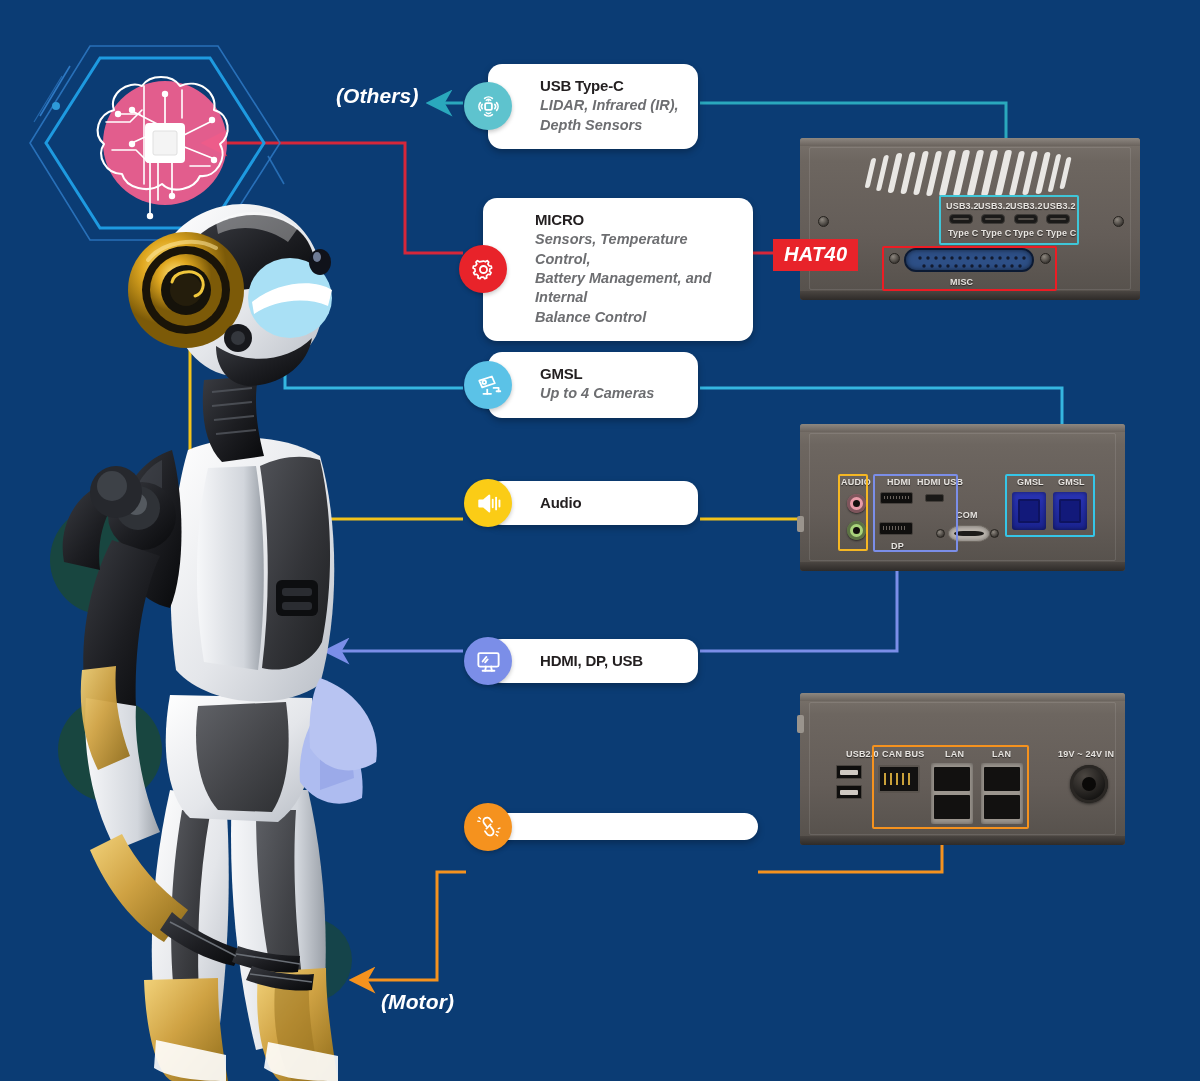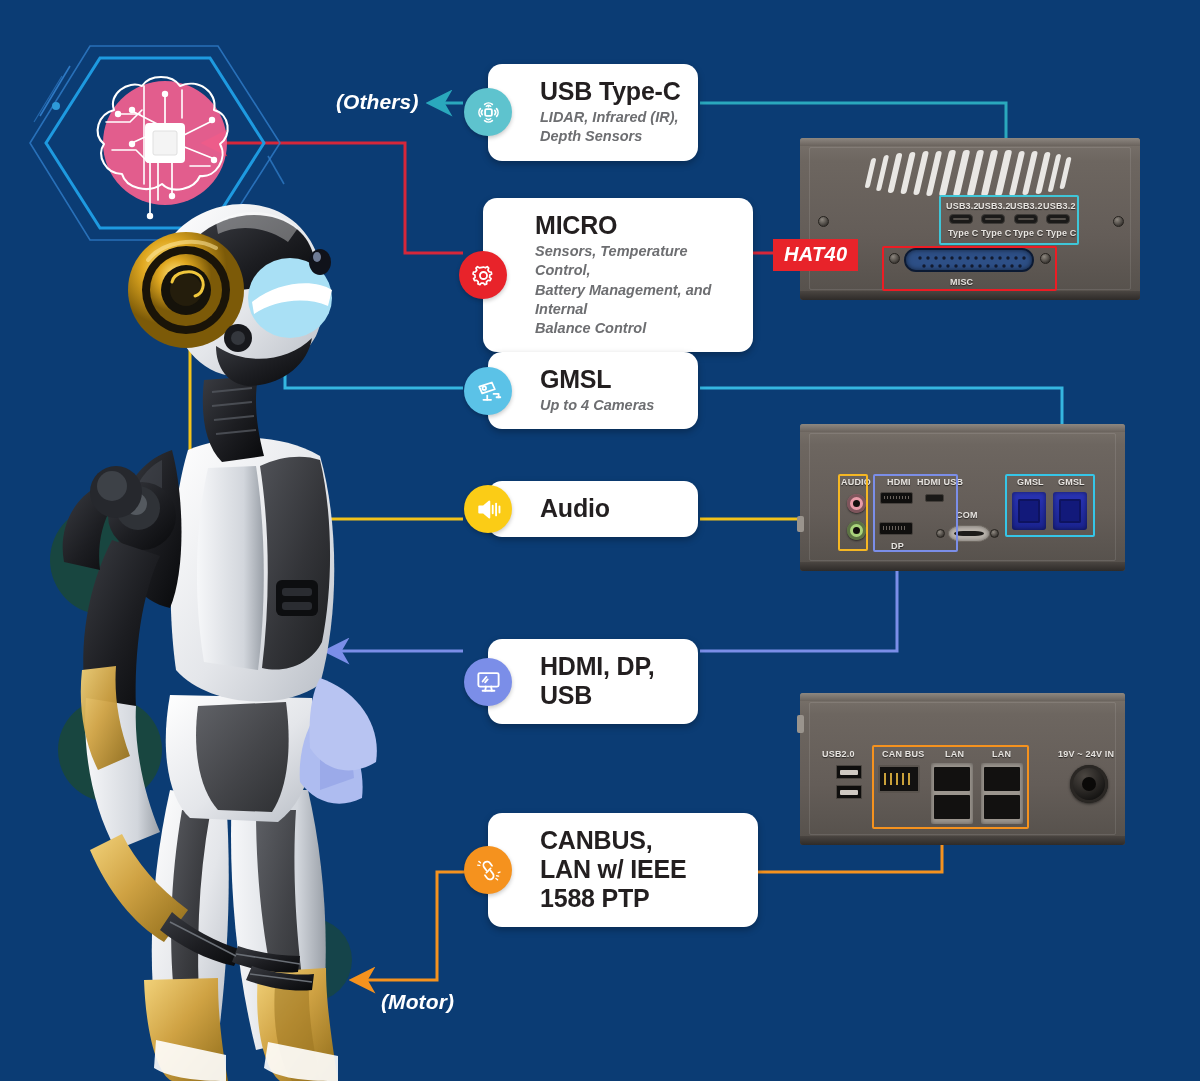--- a/index.html
+++ b/index.html
@@ -24,21 +24,21 @@
   
   .card {
     position: absolute;
     background: #ffffff;
     border-radius: 14px;
     box-shadow: 0 3px 7px rgba(0,0,0,0.28);
     z-index: 6;
     padding: 13px 16px 14px 52px;
   }
   .card .title {
-    font-size: 25px; font-weight: bold; color: #231f20;
+    font-size: 15px; font-weight: bold; color: #231f20;
     line-height: 1.16; letter-spacing: -0.2px; white-space: pre-line;
   }
   .card .sub {
     font-size: 14.5px; font-style: italic; color: #6d6e71;
     line-height: 1.33; margin-top: 2px; white-space: pre-line; font-weight: bold;
   }
   .badge {
     position: absolute; left: -24px; top: 50%; transform: translateY(-50%);
     width: 48px; height: 48px; border-radius: 50%;
     display: flex; align-items: center; justify-content: center;
@@ -486,21 +486,21 @@
 
     <div style="position:absolute; left:-3px; top:92px; width:7px; height:16px; background:#9a948d; border-radius:2px;"></div>
   </div>
 
   <div class="device" style="left:800px; top:693px; width:325px; height:152px;">
     <div class="dev-body"></div>
     <div class="dev-lip-top"></div>
     <div class="dev-lip-bot"></div>
     <div class="dev-inner"></div>
 
-    <div class="plabel" style="left:22px; top:56px;">USB2.0</div>
+    <div class="plabel" style="left:46px; top:56px;">USB2.0</div>
     <div class="usb2" style="left:36px; top:72px; width:26px; height:14px;"></div>
     <div class="usb2" style="left:36px; top:92px; width:26px; height:14px;"></div>
 
     <div class="plabel" style="left:82px; top:56px;">CAN BUS</div>
     <div class="canbus" style="left:78px; top:72px; width:42px; height:28px;"></div>
 
     <div class="plabel" style="left:145px; top:56px;">LAN</div>
     <div class="plabel" style="left:192px; top:56px;">LAN</div>
 
     <div class="lan" style="left:131px; top:70px; width:42px; height:61px;">
@@ -513,21 +513,21 @@
     </div>
 
     <div class="hl" style="left:72px; top:52px; width:157px; height:84px; border-color:#f5921e;"></div>
 
     <div class="plabel" style="left:258px; top:56px;">19V ~ 24V IN</div>
     <div class="dcin" style="left:270px; top:72px; width:38px; height:38px;"></div>
 
     <div style="position:absolute; left:-3px; top:22px; width:7px; height:18px; background:#9a948d; border-radius:2px;"></div>
   </div>
 
-  <div class="sidelabel" style="left:336px; top:90px;">(Others)</div>
+  <div class="sidelabel" style="left:336px; top:84px;">(Others)</div>
   <div class="sidelabel" style="left:381px; top:990px;">(Motor)</div>
 
   <div class="card" style="left:488px; top:64px; width:210px;">
     <div class="badge" style="background:#5ec3ce;">
       <svg viewBox="0 0 32 32" fill="none" stroke="#ffffff" stroke-width="2" stroke-linecap="round">
         <rect x="12" y="12" width="8" height="8" rx="1.6" stroke-width="2.2"></rect>
         <path d="M16 9.2 C16 9.2 16 9.2 16 9.2"></path>
         <path d="M13.4 8.6 A4 4 0 0 1 18.6 8.6" stroke-width="1.9"></path>
         <path d="M11.4 6.4 A7 7 0 0 1 20.6 6.4" stroke-width="1.9"></path>
         <path d="M13.4 23.4 A4 4 0 0 0 18.6 23.4" stroke-width="1.9"></path>
@@ -606,17 +606,15 @@
         <path d="M13.5 18.5 L18.5 13.5"></path>
         <path d="M11.5 13.5 L8.5 10.5 a4.3 4.3 0 0 1 6.1 -6.1 L17.5 7.4" transform="translate(1.5,2.8) rotate(8 16 16)"></path>
         <path d="M20.5 18.5 L23.5 21.5 a4.3 4.3 0 0 1 -6.1 6.1 L14.5 24.6" transform="translate(-1.5,-2.8) rotate(8 16 16)"></path>
         <path d="M6.5 6.8 L4.5 5.2" stroke-width="1.6"></path>
         <path d="M5.6 10.0 L3.2 9.6" stroke-width="1.6"></path>
         <path d="M25.6 22.2 L28.0 22.6" stroke-width="1.6"></path>
         <path d="M24.8 25.4 L26.8 27.0" stroke-width="1.6"></path>
         <path d="M27.6 18.6 L29.6 17.8" stroke-width="1.6"></path>
       </svg>
     </div>
-    <div class="title">CANBUS,
-LAN w/ IEEE 1588 PTP</div>
   </div>
 
 </div>
 
 </body></html>

